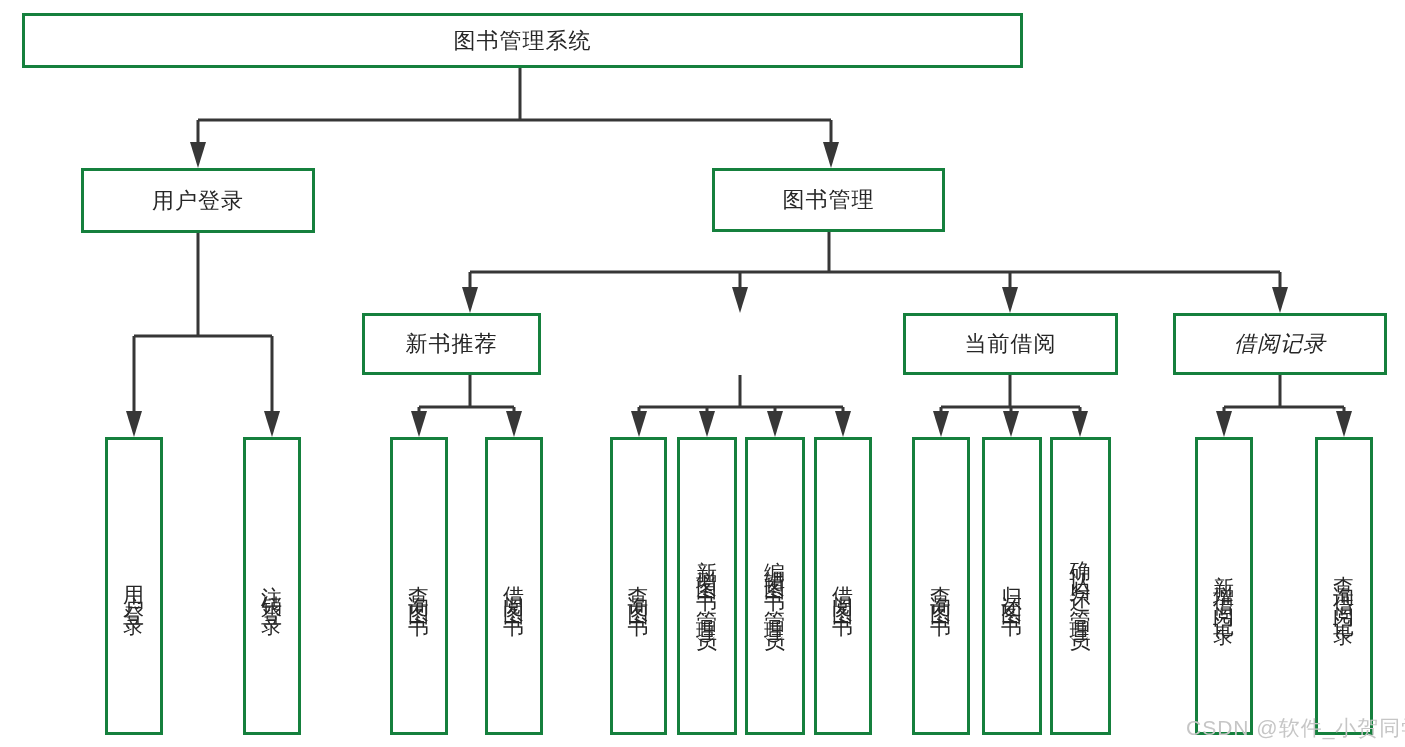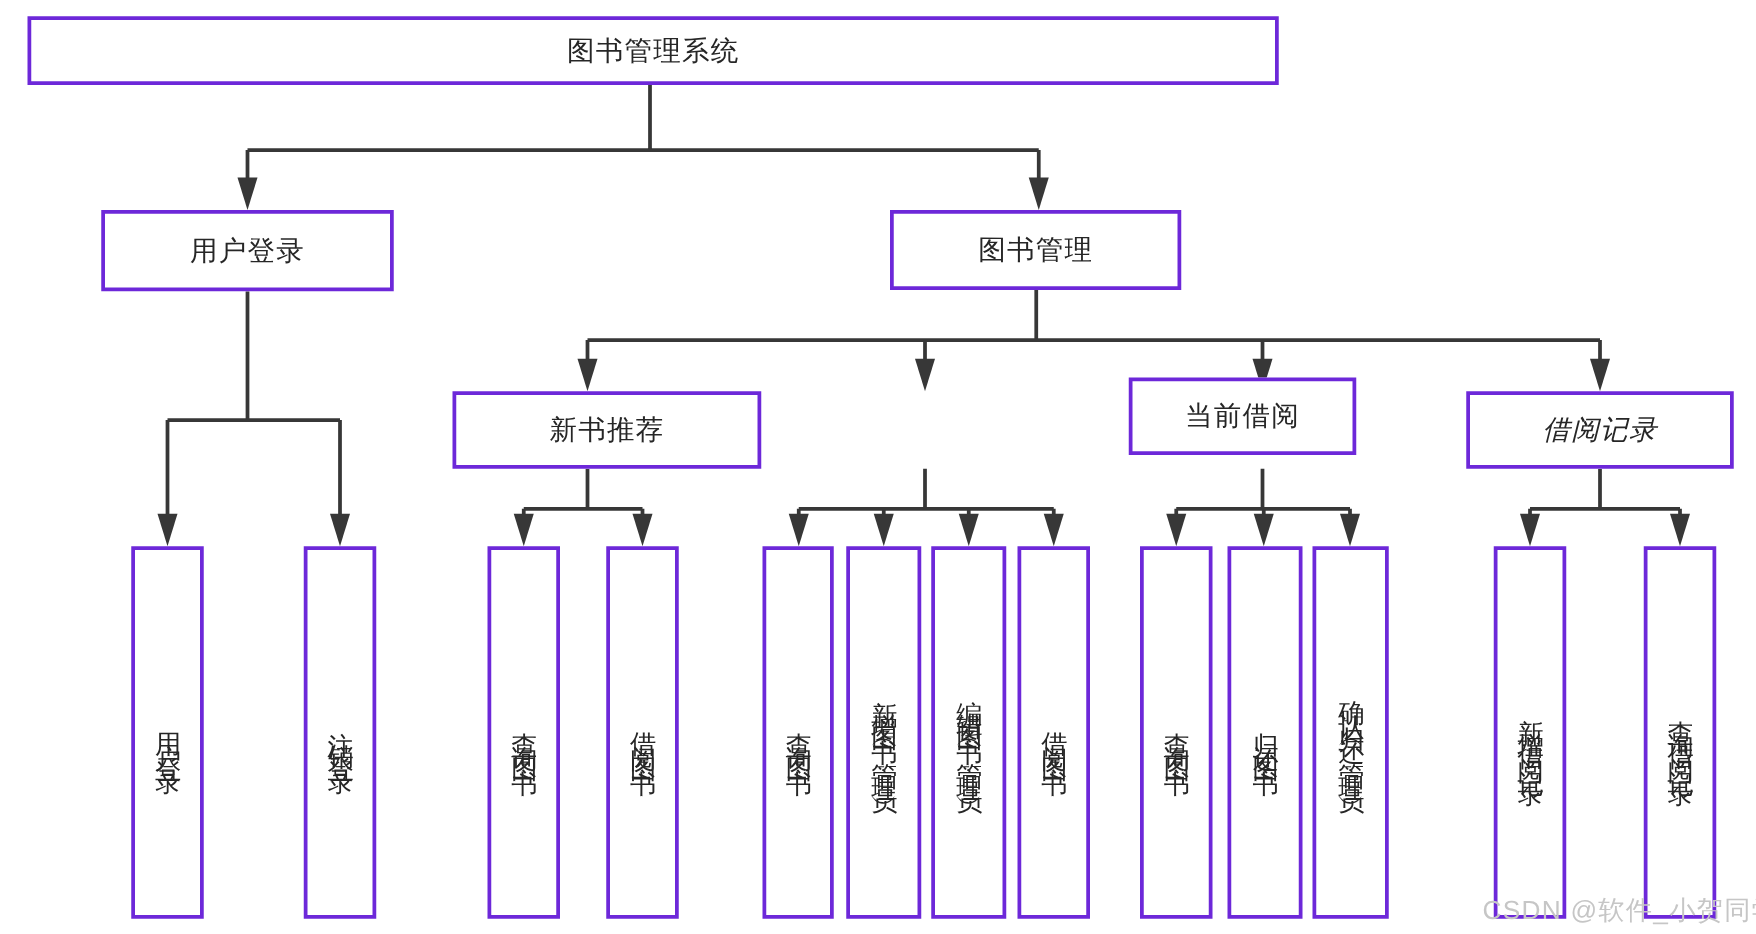--- a/index.html
+++ b/index.html
@@ -14,21 +14,21 @@
   }
   .connectors {
     position: absolute;
     left: 0; top: 0;
     width: 1405px; height: 747px;
     z-index: 1;
   }
   .node {
     position: absolute;
     box-sizing: border-box;
-    border: 3px solid #6d28d9;
+    border: 3px solid #15803d;
     background: #ffffff;
     display: flex;
     align-items: center;
     justify-content: center;
     color: #262626;
     z-index: 2;
   }
   .hbox { font-size: 22px; letter-spacing: 1px; }
   .vbox {
     writing-mode: vertical-rl;
@@ -92,22 +92,22 @@
       <polygon points="1216,411 1232,411 1224,437"></polygon>
       <polygon points="1336,411 1352,411 1344,437"></polygon>
     </g>
   </svg>
 
   <div class="node hbox" style="left:22px; top:13px; width:1001px; height:55px;">图书管理系统</div>
 
   <div class="node hbox" style="left:81px; top:168px; width:234px; height:65px;">用户登录</div>
   <div class="node hbox" style="left:712px; top:168px; width:233px; height:64px;">图书管理</div>
 
-  <div class="node hbox" style="left:362px; top:313px; width:247px; height:62px;">新书推荐</div>
-  <div class="node hbox" style="left:903px; top:302px; width:182px; height:62px;">当前借阅</div>
+  <div class="node hbox" style="left:362px; top:313px; width:179px; height:62px;">新书推荐</div>
+  <div class="node hbox" style="left:903px; top:313px; width:215px; height:62px;">当前借阅</div>
   <div class="node hbox" style="left:1173px; top:313px; width:214px; height:62px;font-style:italic;">借阅记录</div>
 
   <div class="node vbox" style="left:105px; top:437px; width:58px; height:298px;">用户登录</div>
   <div class="node vbox" style="left:243px; top:437px; width:58px; height:298px;">注销登录</div>
 
   <div class="node vbox" style="left:390px; top:437px; width:58px; height:298px;">查询图书</div>
   <div class="node vbox" style="left:485px; top:437px; width:58px; height:298px;">借阅图书</div>
 
   <div class="node vbox" style="left:610px; top:437px; width:57px; height:298px;">查询图书</div>
   <div class="node vbox" style="left:677px; top:437px; width:60px; height:298px;">新增图书（管理员）</div>

